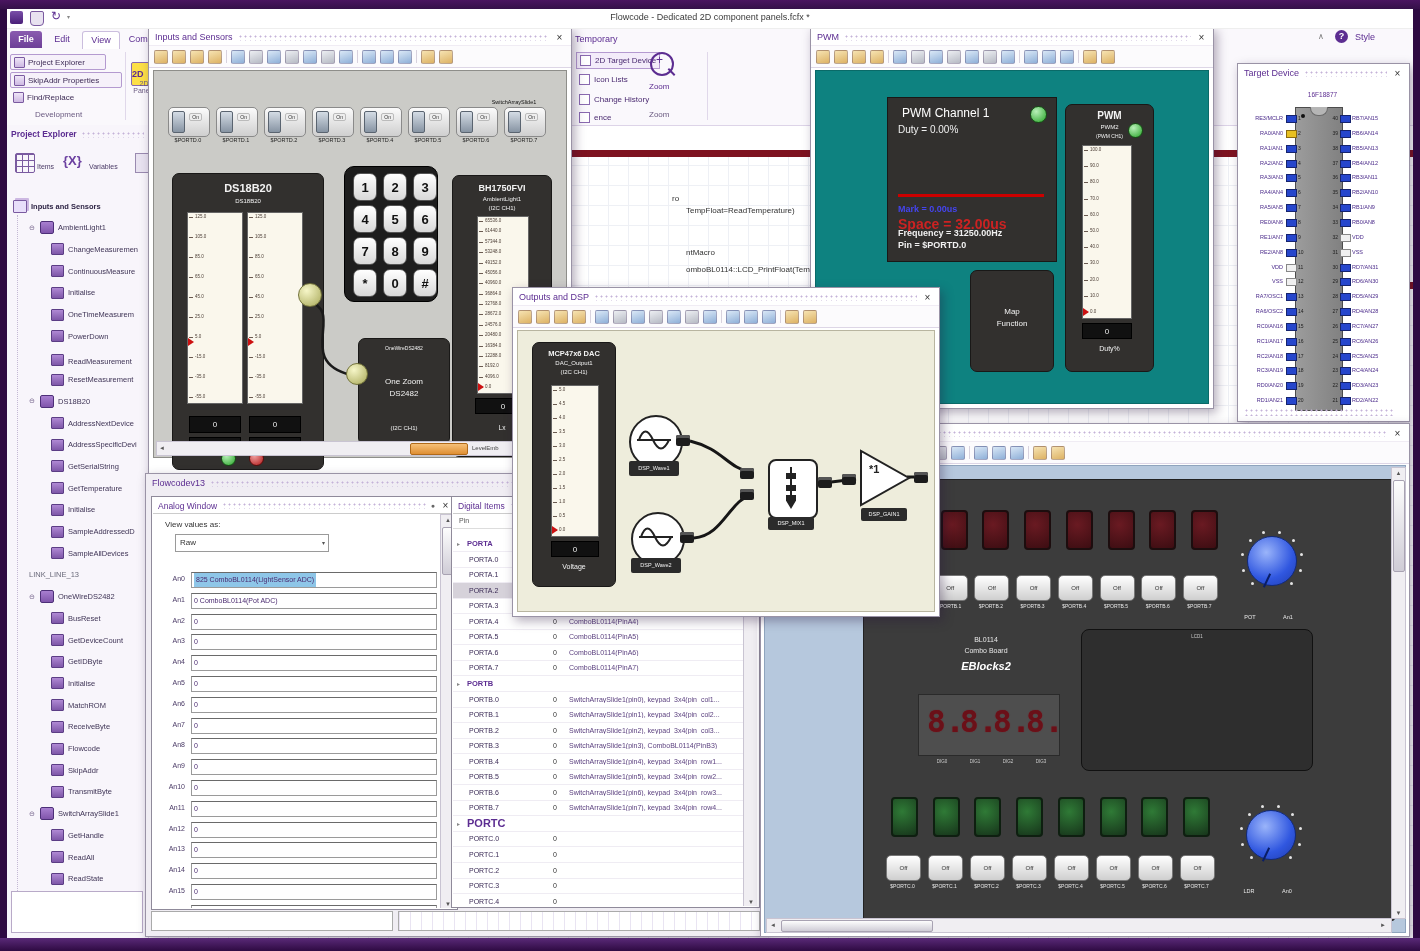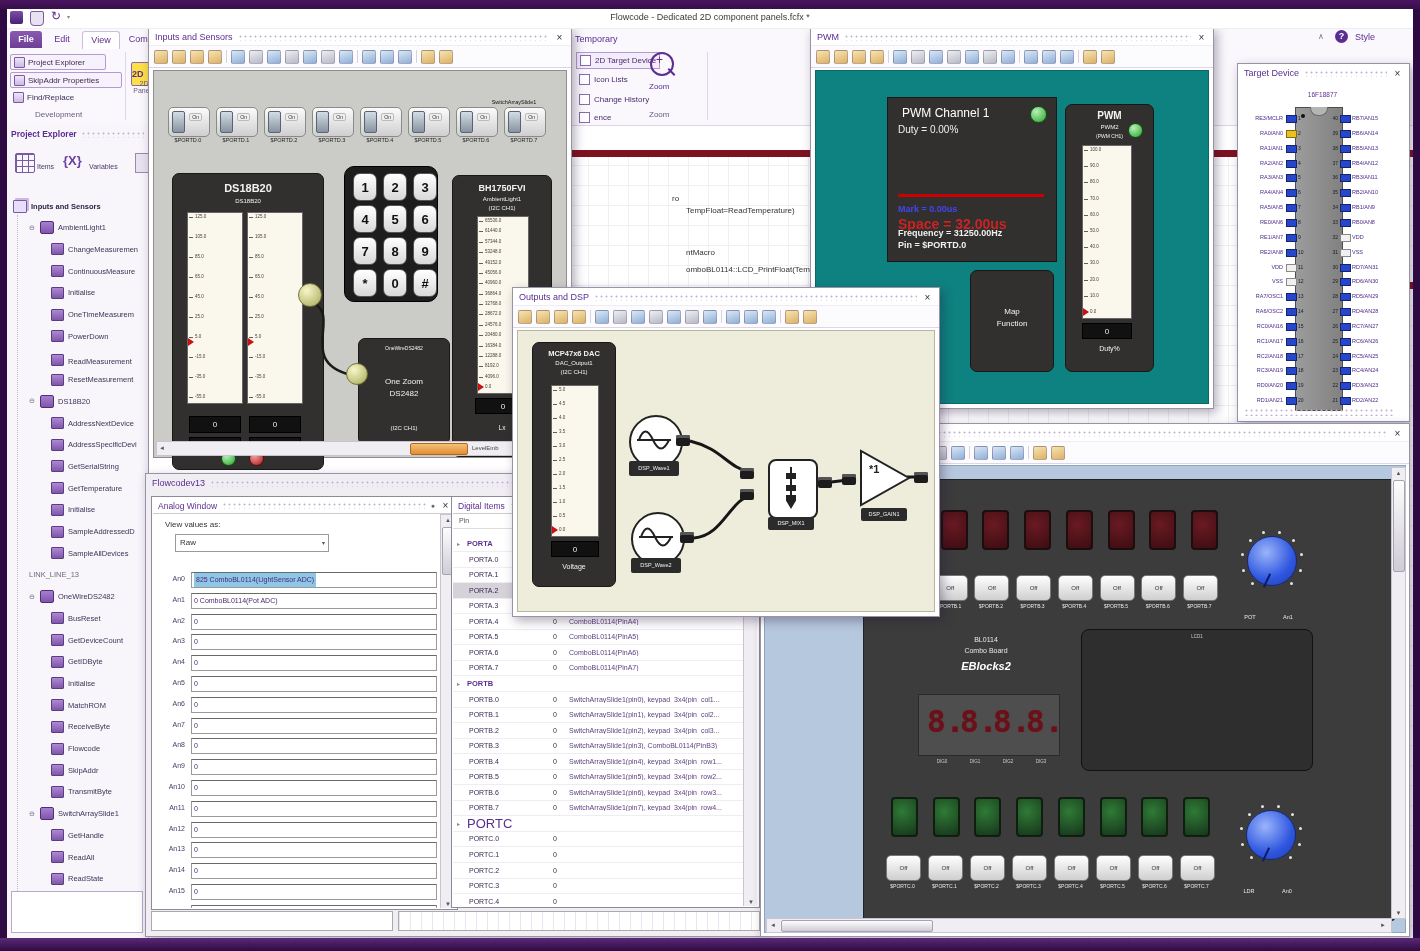--- a/index.html
+++ b/index.html
@@ -833,21 +833,21 @@
             <span class="val">0</span>
             <span class="desc">SwitchArraySlide1(pin6), keypad_3x4(pin_row3...</span>
           </div>
           <div class="dgrow" style="top: 286.35px;">
             <span class="lab" style="position: absolute; left: 16px;">PORTB.7</span>
             <span class="val">0</span>
             <span class="desc">SwitchArraySlide1(pin7), keypad_3x4(pin_row4...</span>
           </div>
           <div class="dgrow" style="top: 301.9px;">
             <span style="position: absolute; left: 4px; font-size: 6px; color: rgb(136, 136, 136);">▸</span>
-            <span class="lab" style="position: absolute; left: 14px; font-weight: normal; color: rgb(92, 45, 145); font-size: 13px;">PORTC</span>
+            <span class="lab" style="position: absolute; left: 14px; font-weight: bold; color: rgb(92, 45, 145); font-size: 11px;">PORTC</span>
           </div>
           <div class="dgrow" style="top: 317.45px;">
             <span class="lab" style="position: absolute; left: 16px;">PORTC.0</span>
             <span class="val">0</span>
           </div>
           <div class="dgrow" style="top: 333px;">
             <span class="lab" style="position: absolute; left: 16px;">PORTC.1</span>
             <span class="val">0</span>
           </div>
           <div class="dgrow" style="top: 348.55px;">

